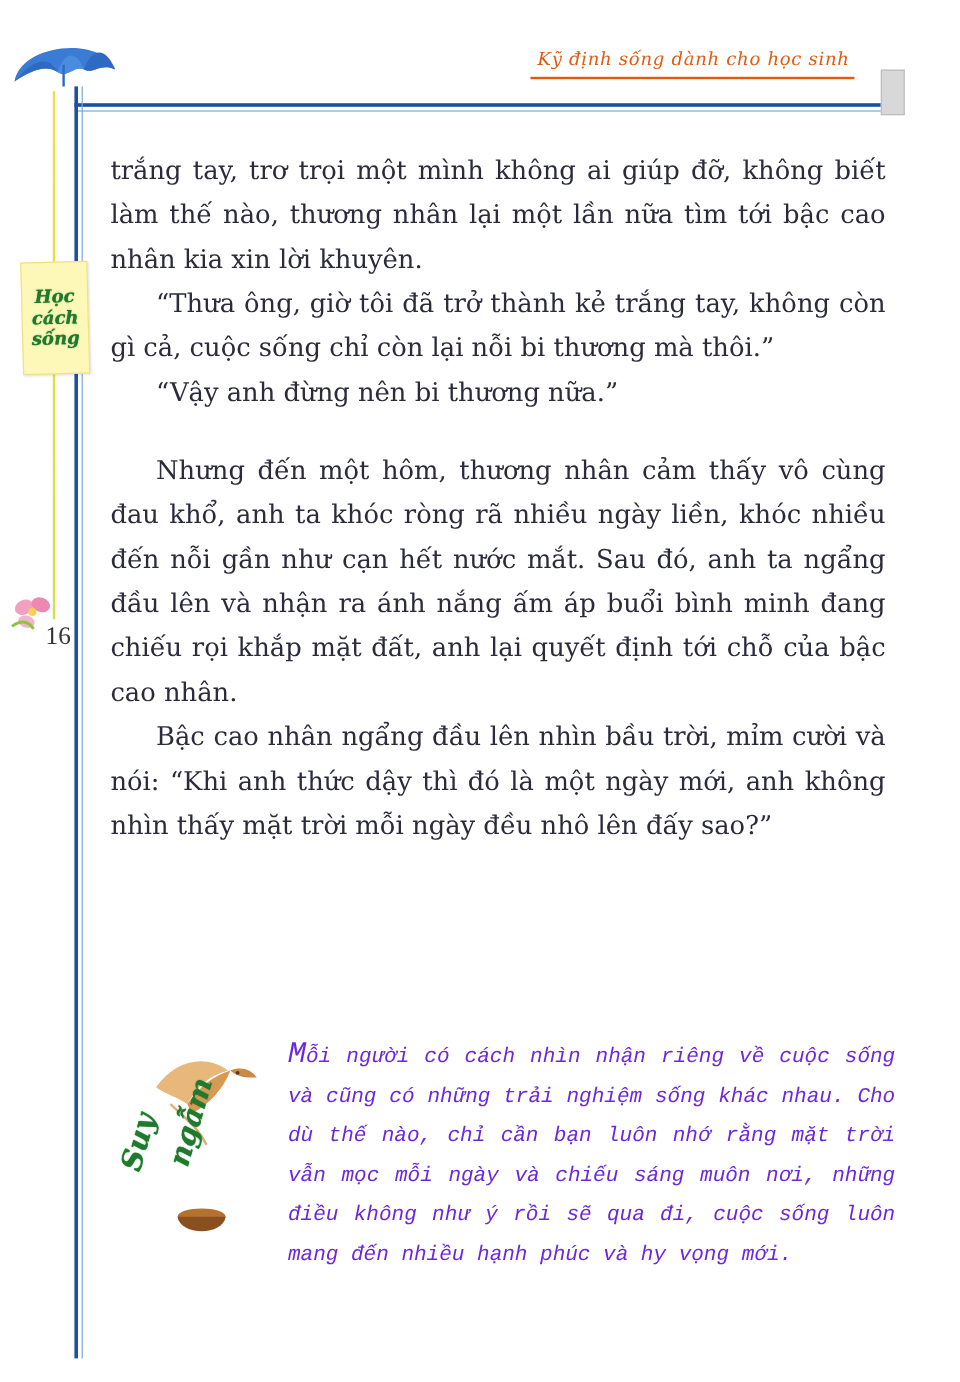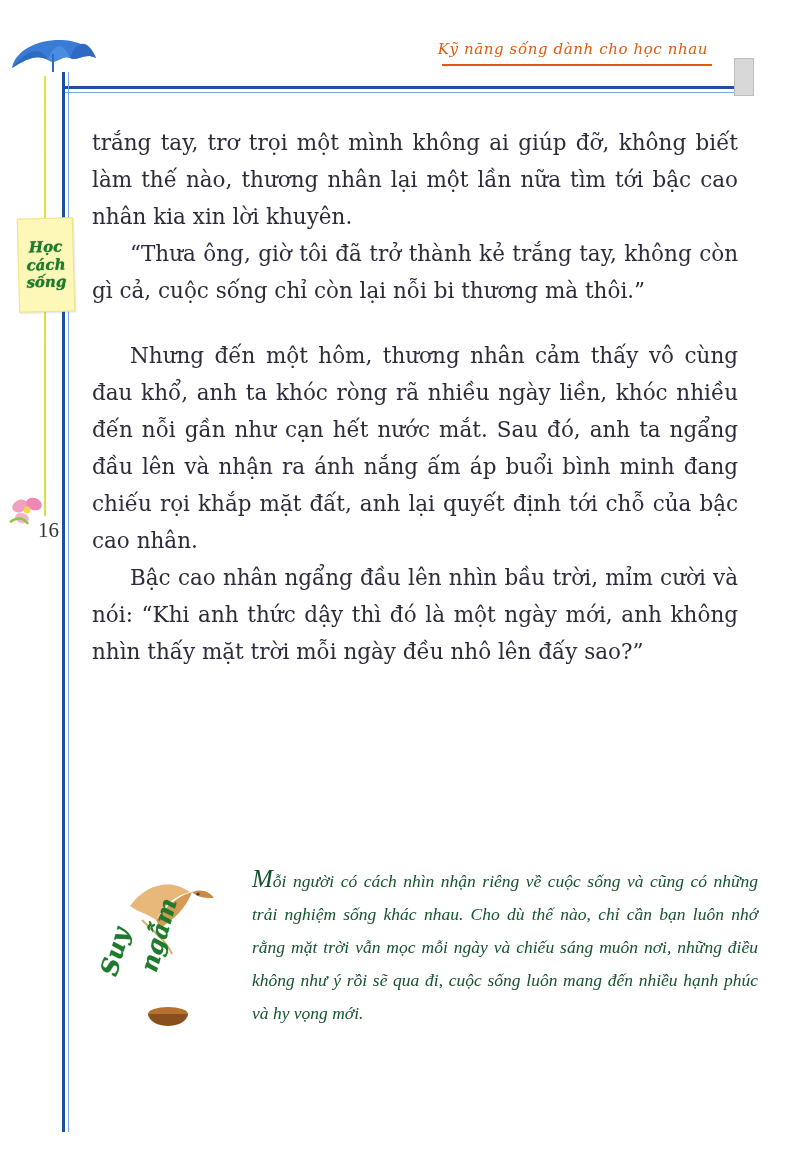--- a/index.html
+++ b/index.html
@@ -170,27 +170,26 @@
   .body-text p.noindent {
     text-indent: 0;
   }
 
   
   .reflection {
     position: absolute;
     left: 240px;
     top: 862px;
     width: 506px;
-    font-family: Liberation Serif, serif;
+    font-family: Liberation Mono, monospace;
     font-style: italic;
     font-size: 17.5px;
     line-height: 33px;
-    color: #14532d;
+    color: #6d28d9;
     text-align: justify;
-    margin-left: 12px;
   }
   .reflection .first {
     font-size: 25px;
     font-style: italic;
   }
 
   
   .suy-ngam {
     position: absolute;
     left: 118px;
@@ -249,21 +248,21 @@
     </svg>
   </div>
   <div class="umbrella-string"></div>
 
   <div class="header-rule"></div>
   <div class="header-rule-thin"></div>
   <div class="left-rule"></div>
   <div class="left-rule-thin"></div>
   <div class="header-block"></div>
 
-  <div class="running-head">Kỹ năng sống dành cho học nhau</div>
+  <div class="running-head">Kỹ định sống dành cho học sinh</div>
   <div class="running-head-underline"></div>
 
   <div class="sticky-tab">
     <span>Học</span>
     <span>cách</span>
     <span>sống</span>
   </div>
 
   <div class="flower">
     <svg width="40" height="40" viewBox="0 0 40 40">
@@ -272,20 +271,21 @@
       <ellipse cx="14" cy="26" rx="7" ry="5" fill="#f4b2cd" transform="rotate(15 14 26)"></ellipse>
       <circle cx="19" cy="18" r="3.4" fill="#f3d44a"></circle>
       <path d="M2 30 C10 24, 16 26, 20 32" stroke="#8cc63f" stroke-width="2.5" fill="none"></path>
     </svg>
   </div>
   <div class="page-num">16</div>
 
   <div class="body-text">
     <p class="noindent">trắng tay, trơ trọi một mình không ai giúp đỡ, không biết làm thế nào, thương nhân lại một lần nữa tìm tới bậc cao nhân kia xin lời khuyên.</p>
     <p>“Thưa ông, giờ tôi đã trở thành kẻ trắng tay, không còn gì cả, cuộc sống chỉ còn lại nỗi bi thương mà thôi.”</p>
+    <p>“Vậy anh đừng nên bi thương nữa.”</p>
     <p style="margin-top:28px">Nhưng đến một hôm, thương nhân cảm thấy vô cùng đau khổ, anh ta khóc ròng rã nhiều ngày liền, khóc nhiều đến nỗi gần như cạn hết nước mắt. Sau đó, anh ta ngẩng đầu lên và nhận ra ánh nắng ấm áp buổi bình minh đang chiếu rọi khắp mặt đất, anh lại quyết định tới chỗ của bậc cao nhân.</p>
     <p>Bậc cao nhân ngẩng đầu lên nhìn bầu trời, mỉm cười và nói: “Khi anh thức dậy thì đó là một ngày mới, anh không nhìn thấy mặt trời mỗi ngày đều nhô lên đấy sao?”</p>
   </div>
 
   <div class="bird">
     <svg width="110" height="110" viewBox="0 0 110 110">
       <path d="M18 44 C34 22, 58 16, 78 30 C62 34, 52 44, 44 58 C36 52, 26 50, 18 44 Z" fill="#e8b87a"></path>
       <path d="M44 58 C54 44, 66 34, 80 30 C74 46, 62 58, 48 66 Z" fill="#d79a55"></path>
       <path d="M80 30 C90 26, 98 30, 102 36 C94 36, 86 36, 80 30 Z" fill="#c98a46"></path>
       <circle cx="86" cy="32" r="1.6" fill="#5a3a1a"></circle>

